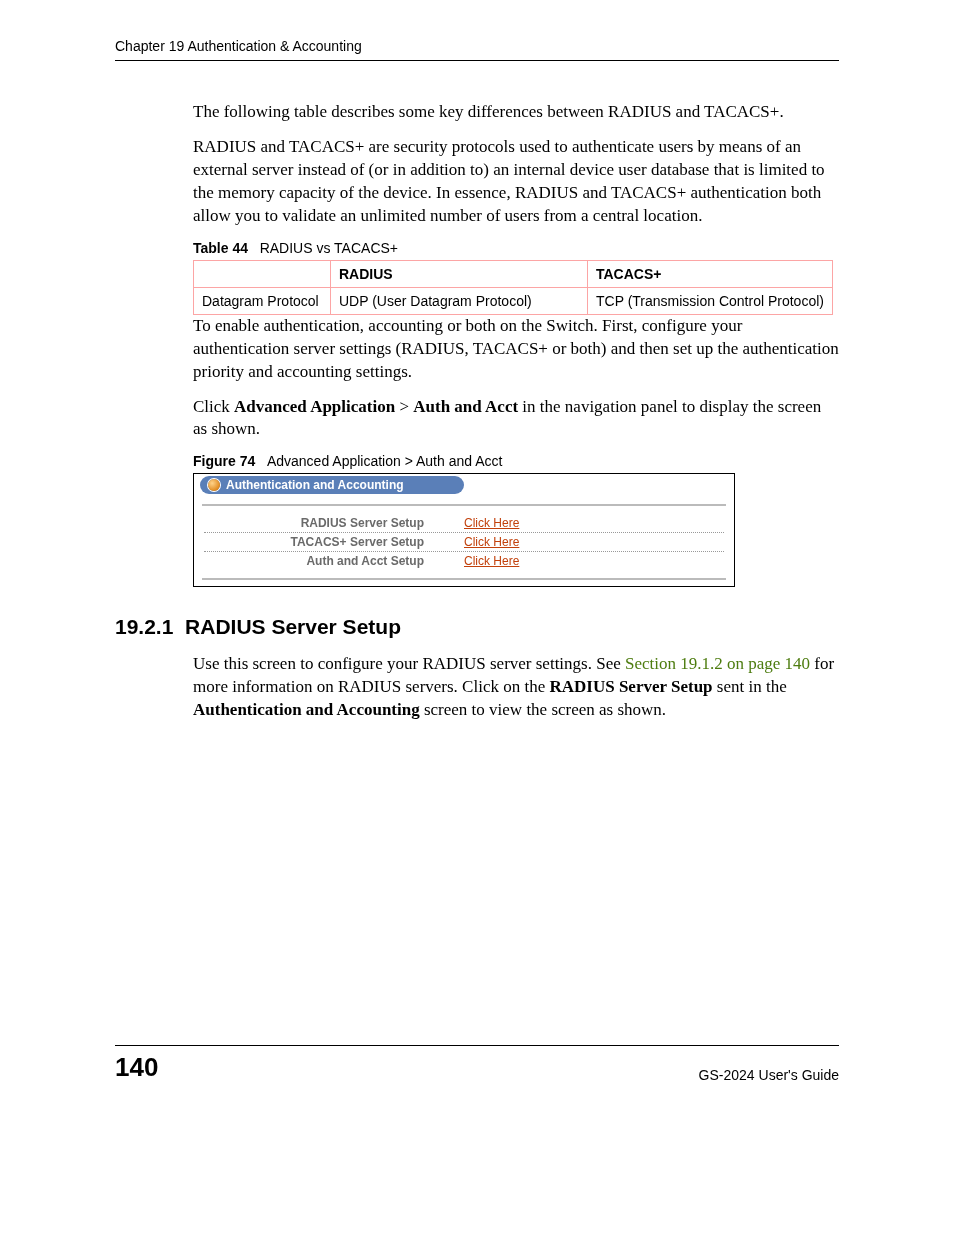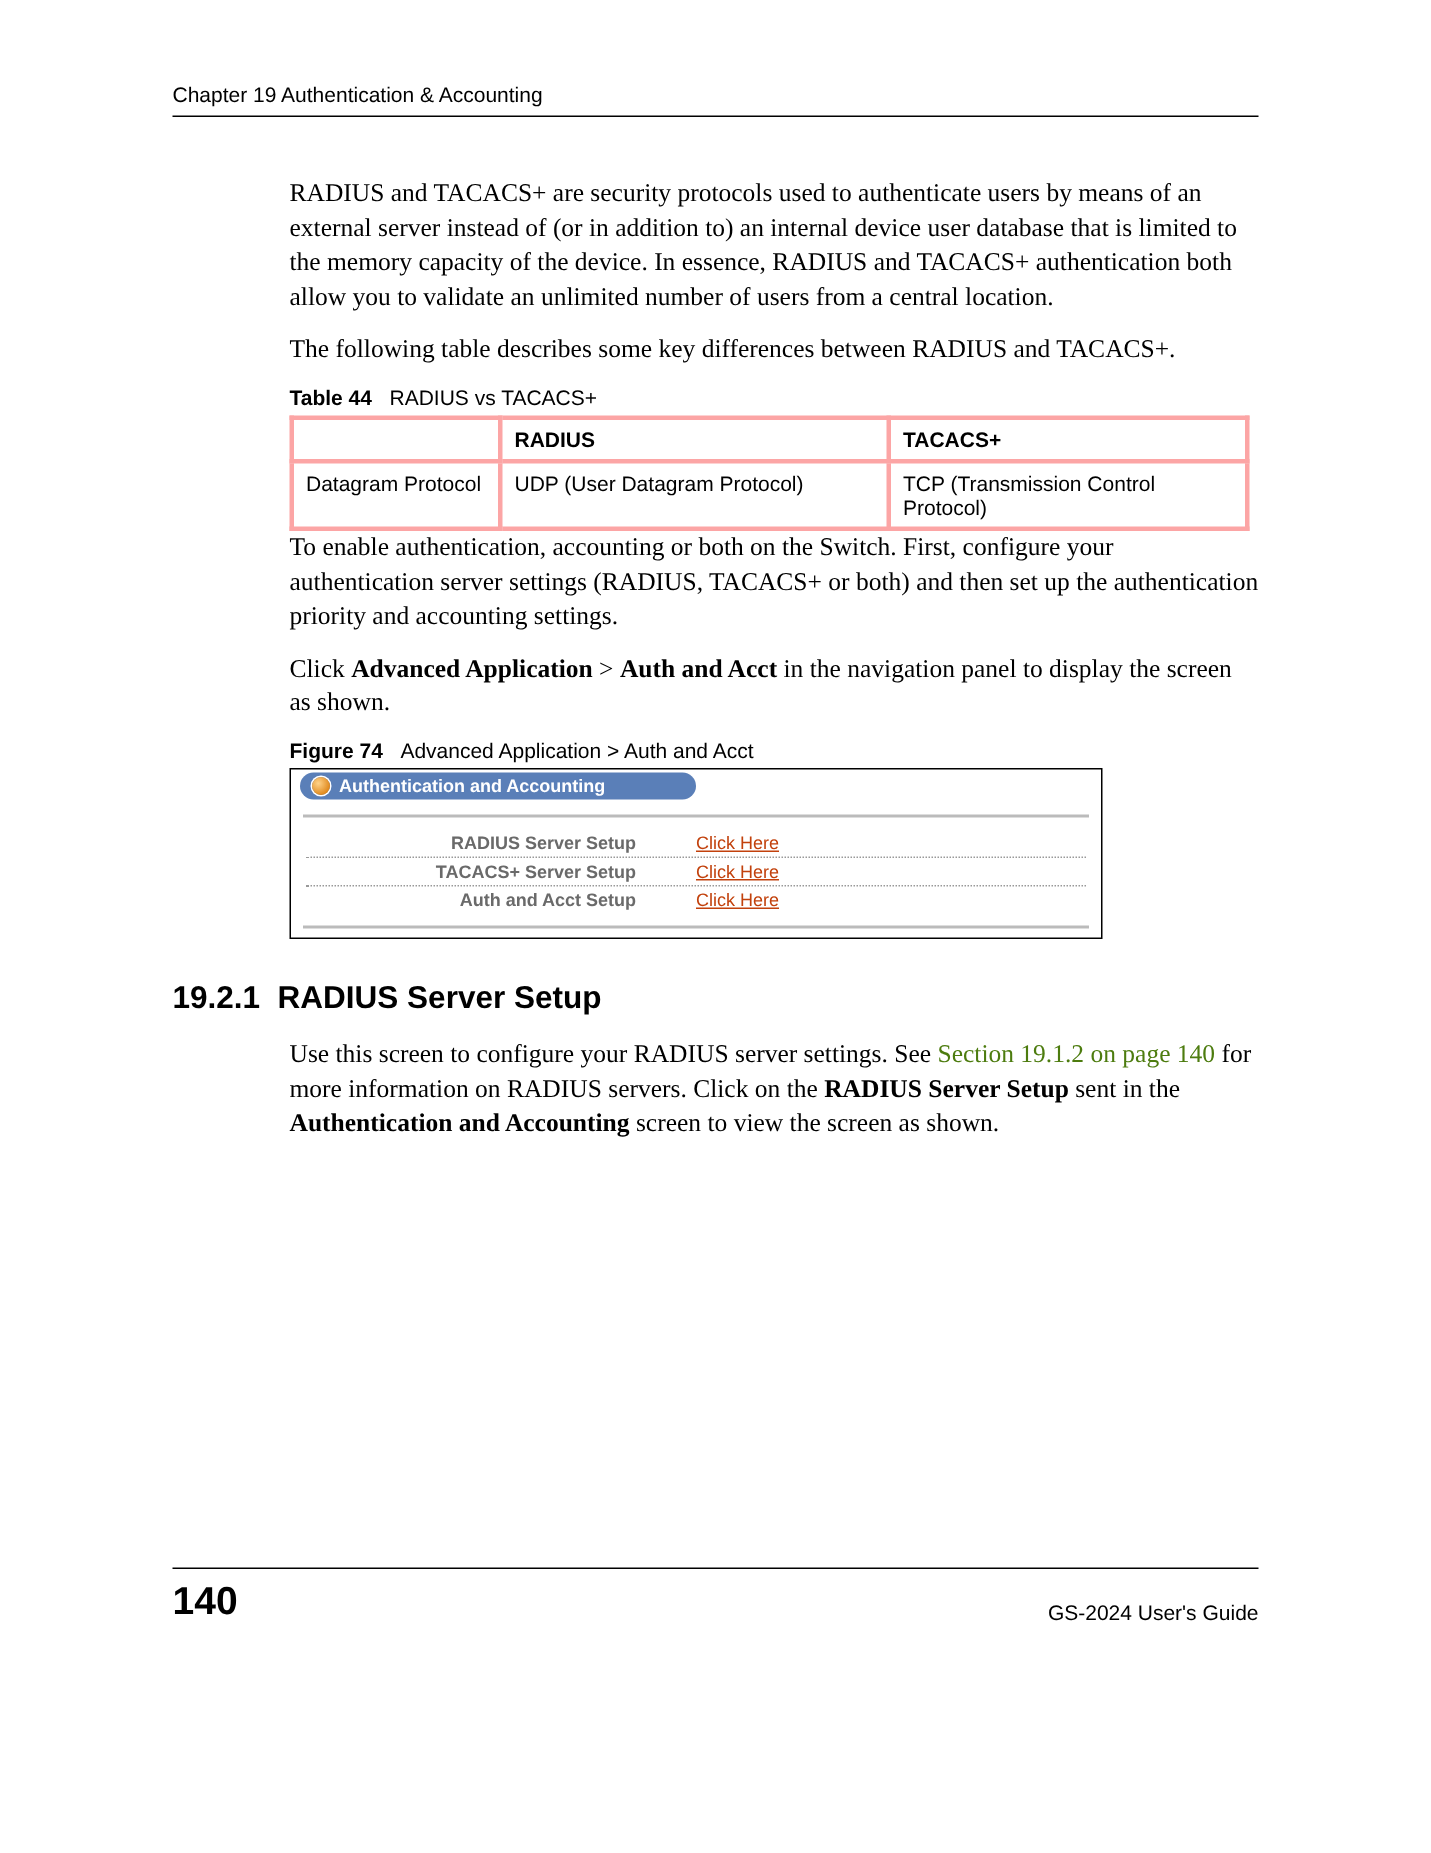--- a/index.html
+++ b/index.html
@@ -7,21 +7,21 @@
     padding: 0;
     background: #fff;
     font-family: "Times New Roman", Times, serif;
     color: #000;
   }
   .page {
     width: 954px;
     height: 1123px;
     position: relative;
     box-sizing: border-box;
-    padding: 55px 115px 40px 115px;
+    padding: 38px 115px 40px 115px;
   }
   .running-head {
     font-family: Arial, Helvetica, sans-serif;
     font-size: 14px;
     padding-bottom: 6px;
     border-bottom: 1px solid #000;
     margin-bottom: 40px;
   }
   .h-sub {
     font-family: Arial, Helvetica, sans-serif;
@@ -49,21 +49,21 @@
     margin: 6px 0 4px 0;
   }
   .table-caption b, .fig-caption b { font-weight: bold; }
   table.info {
     border-collapse: collapse;
     width: 640px;
     font-family: Arial, Helvetica, sans-serif;
     font-size: 14px;
   }
   table.info th, table.info td {
-    border: 3px solid #fca5a5;
+    border: 1px solid #fca5a5;
     padding: 5px 8px;
     text-align: left;
     vertical-align: top;
   }
   table.info th { font-weight: bold; }
   .figure-box {
     border: 1px solid #000;
     width: 540px;
     padding: 0;
     background: #fff;
@@ -136,22 +136,22 @@
   .guide { font-size: 14px; }
   b { font-weight: bold; }
 </style>
 </head>
 <body>
 
 <div class="page">
   <div class="running-head">Chapter 19 Authentication &amp; Accounting</div>
 
   <div class="body-block">
+    <p class="para">The following table describes some key differences between RADIUS and TACACS+.</p>
     <p class="para">RADIUS and TACACS+ are security protocols used to authenticate users by means of an external server instead of (or in addition to) an internal device user database that is limited to the memory capacity of the device. In essence, RADIUS and TACACS+ authentication both allow you to validate an unlimited number of users from a central location.</p>
-    <p class="para">The following table describes some key differences between RADIUS and TACACS+.</p>
     <div class="table-caption">
       <b>Table 44</b>&nbsp;&nbsp;&nbsp;<span>RADIUS vs TACACS+</span>
     </div>
     <table class="info">
       <tbody>
           <tr>
         <th style="width:120px"></th>
         <th style="width:240px">RADIUS</th>
         <th>TACACS+</th>
       </tr>

